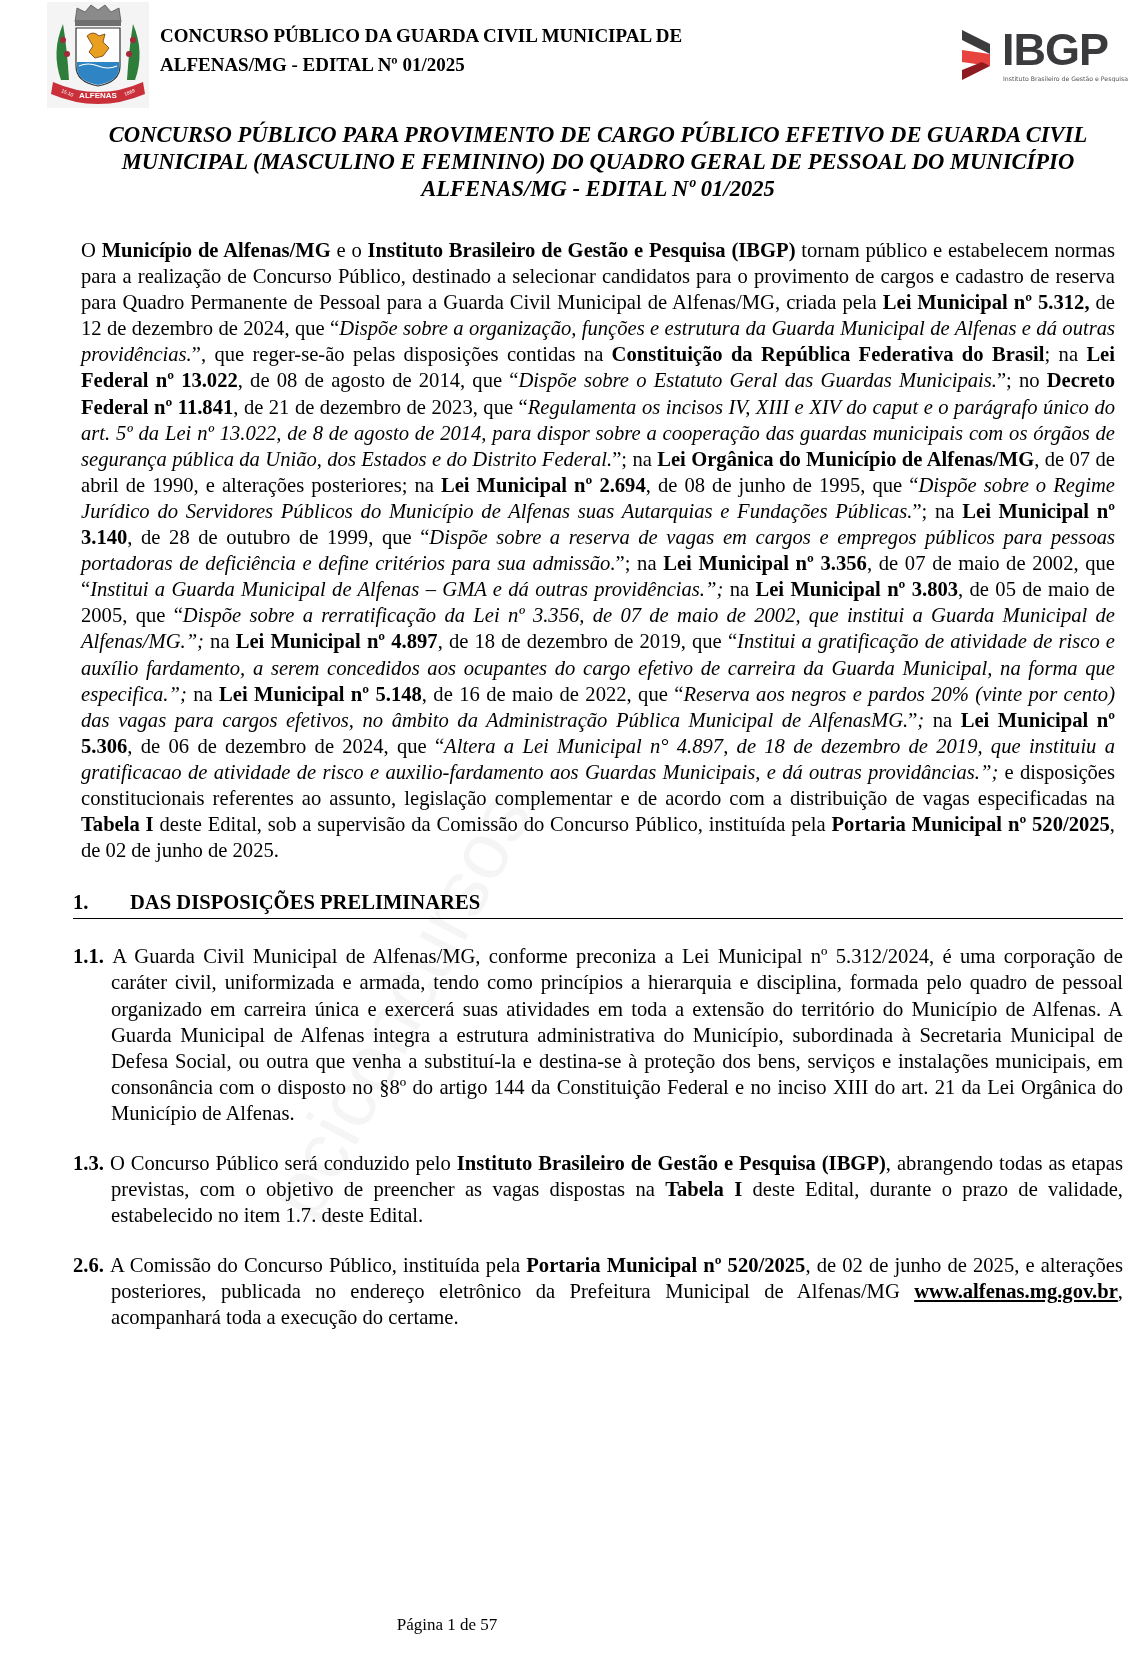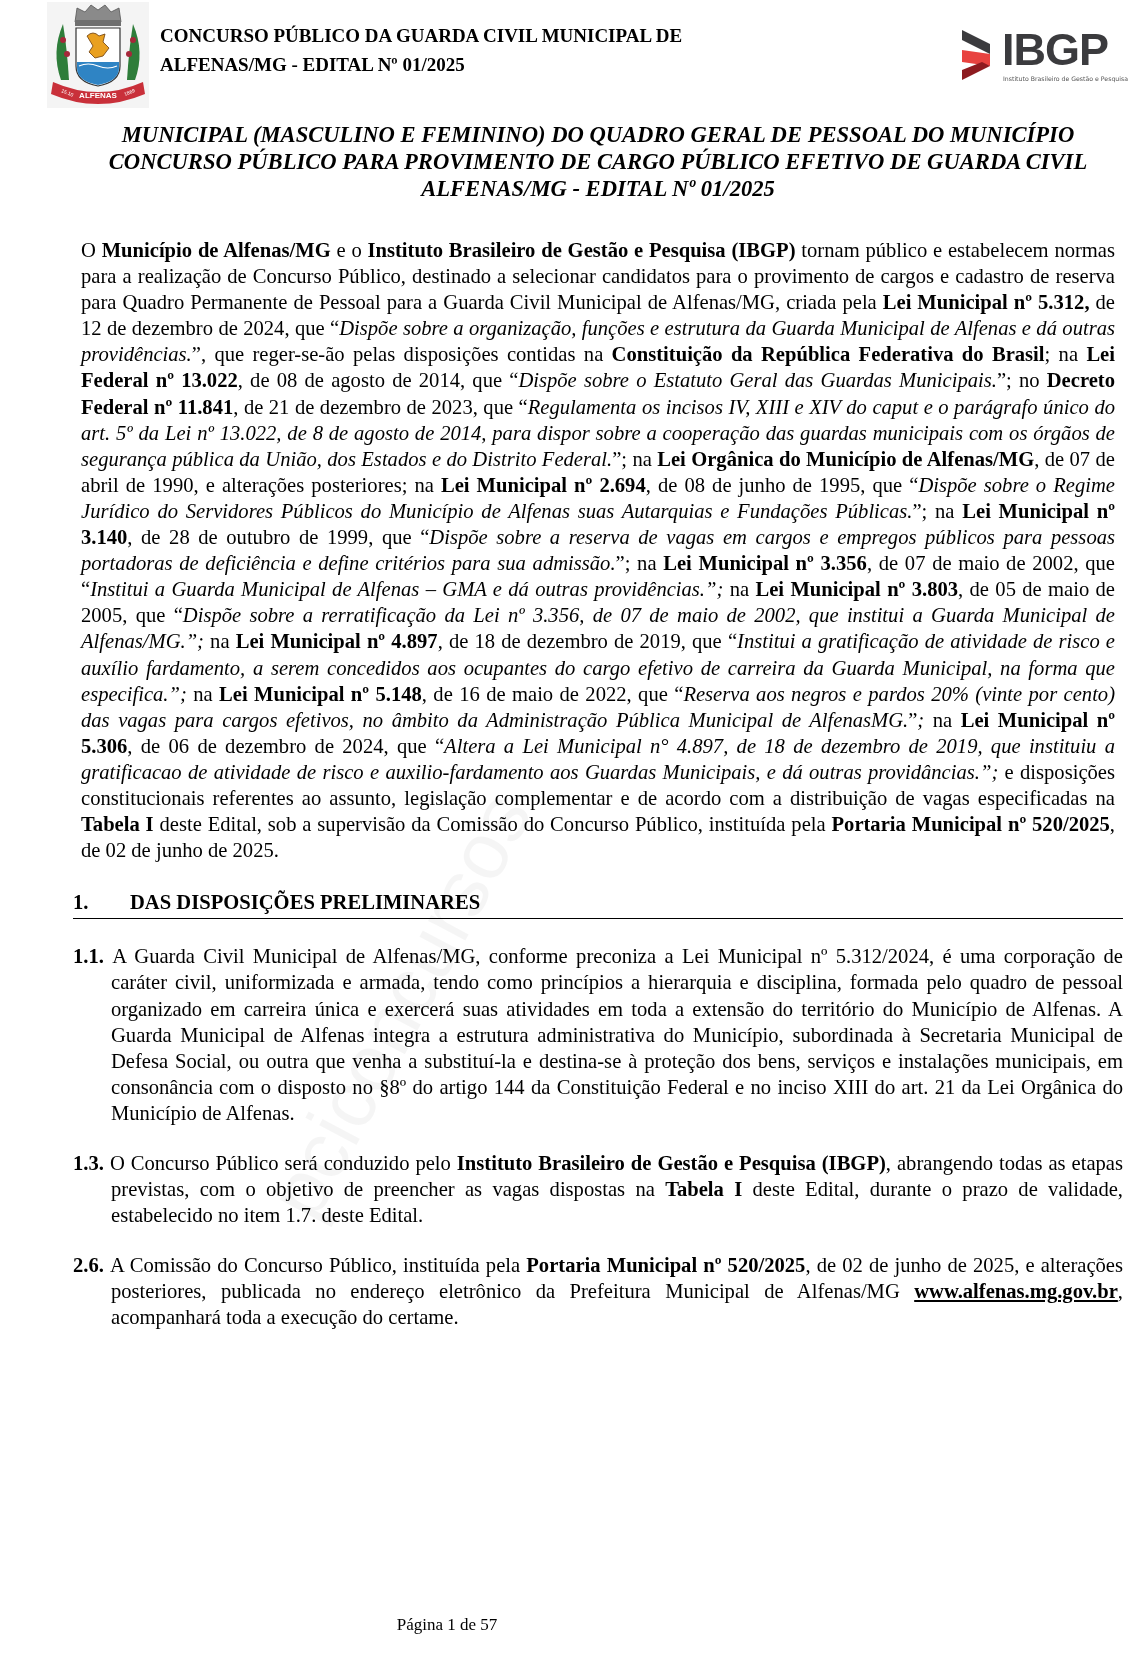--- a/index.html
+++ b/index.html
@@ -70,22 +70,22 @@
       <polygon points="2,2 30,16 30,26 2,12" fill="#3b3b3e"></polygon>
       <polygon points="2,22 30,26 30,38 2,34" fill="#e8423f"></polygon>
       <polygon points="30,38 2,52 2,42 22,34" fill="#8e1b20"></polygon>
     </svg>
     <span class="ibgp-word">IBGP</span>
     <span class="ibgp-sub">Instituto Brasileiro de Gestão e Pesquisa</span>
   </div>
 </div>
 
 <div class="doc-title">
+  <div>CONCURSO PÚBLICO PARA PROVIMENTO DE CARGO PÚBLICO EFETIVO DE GUARDA CIVIL</div>
   <div>MUNICIPAL (MASCULINO E FEMININO) DO QUADRO GERAL DE PESSOAL DO MUNICÍPIO</div>
-  <div>CONCURSO PÚBLICO PARA PROVIMENTO DE CARGO PÚBLICO EFETIVO DE GUARDA CIVIL</div>
   <div>ALFENAS/MG - EDITAL Nº 01/2025</div>
 </div>
 
 <div class="content">
   <p class="intro" id="intro"><span>O </span><b>Município de Alfenas/MG</b><span> e o </span><b>Instituto Brasileiro de Gestão e Pesquisa (IBGP)</b><span> tornam público e estabelecem normas para a realização de Concurso Público, destinado a selecionar candidatos para o provimento de cargos e cadastro de reserva para Quadro Permanente de Pessoal para a Guarda Civil Municipal de Alfenas/MG, criada pela </span><b>Lei Municipal nº 5.312,</b><span> de 12 de dezembro de 2024, que “</span><i>Dispõe sobre a organização, funções e estrutura da Guarda Municipal de Alfenas e dá outras providências.</i><span>”, que reger-se-ão pelas disposições contidas na </span><b>Constituição da República Federativa do Brasil</b><span>; na </span><b>Lei Federal nº 13.022</b><span>, de 08 de agosto de 2014, que “</span><i>Dispõe sobre o Estatuto Geral das Guardas Municipais.</i><span>”; no </span><b>Decreto Federal nº 11.841</b><span>, de 21 de dezembro de 2023, que “</span><i>Regulamenta os incisos IV, XIII e XIV do caput e o parágrafo único do art. 5º da Lei nº 13.022, de 8 de agosto de 2014, para dispor sobre a cooperação das guardas municipais com os órgãos de segurança pública da União, dos Estados e do Distrito Federal.</i><span>”; na </span><b>Lei Orgânica do Município de Alfenas/MG</b><span>, de 07 de abril de 1990, e alterações posteriores; na </span><b>Lei Municipal nº 2.694</b><span>, de 08 de junho de 1995, que “</span><i>Dispõe sobre o Regime Jurídico do Servidores Públicos do Município de Alfenas suas Autarquias e Fundações Públicas.</i><span>”; na </span><b>Lei Municipal nº 3.140</b><span>, de 28 de outubro de 1999, que “</span><i>Dispõe sobre a reserva de vagas em cargos e empregos públicos para pessoas portadoras de deficiência e define critérios para sua admissão.</i><span>”; na </span><b>Lei Municipal nº 3.356</b><span>, de 07 de maio de 2002, que “</span><i>Institui a Guarda Municipal de Alfenas – GMA e dá outras providências.”;</i><span> na </span><b>Lei Municipal nº 3.803</b><span>, de 05 de maio de 2005, que “</span><i>Dispõe sobre a rerratificação da Lei nº 3.356, de 07 de maio de 2002, que institui a Guarda Municipal de Alfenas/MG.”;</i><span> na </span><b>Lei Municipal nº 4.897</b><span>, de 18 de dezembro de 2019, que “</span><i>Institui a gratificação de atividade de risco e auxílio fardamento, a serem concedidos aos ocupantes do cargo efetivo de carreira da Guarda Municipal, na forma que especifica.”;</i><span> na </span><b>Lei Municipal nº 5.148</b><span>, de 16 de maio de 2022, que “</span><i>Reserva aos negros e pardos 20% (vinte por cento) das vagas para cargos efetivos, no âmbito da Administração Pública Municipal de AlfenasMG.</i><span>”</span><i>; </i><span>na </span><b>Lei Municipal nº 5.306</b><span>, de 06 de dezembro de 2024, que “</span><i>Altera a  Lei Municipal n° 4.897, de 18 de dezembro de 2019, que instituiu a gratificacao de atividade de risco e auxilio-fardamento aos Guardas Municipais, e dá outras providâncias.”;</i><span> e disposições constitucionais referentes ao assunto, legislação complementar e de acordo com a distribuição de vagas especificadas na </span><b>Tabela I</b><span> deste Edital, sob a supervisão da Comissão do Concurso Público, instituída pela </span><b>Portaria Municipal nº 520/2025</b><span>, de 02 de junho de 2025.</span></p>
 
   <div class="section-heading">
     <span class="num">1.</span>
     <span>DAS DISPOSIÇÕES PRELIMINARES</span>
   </div>

